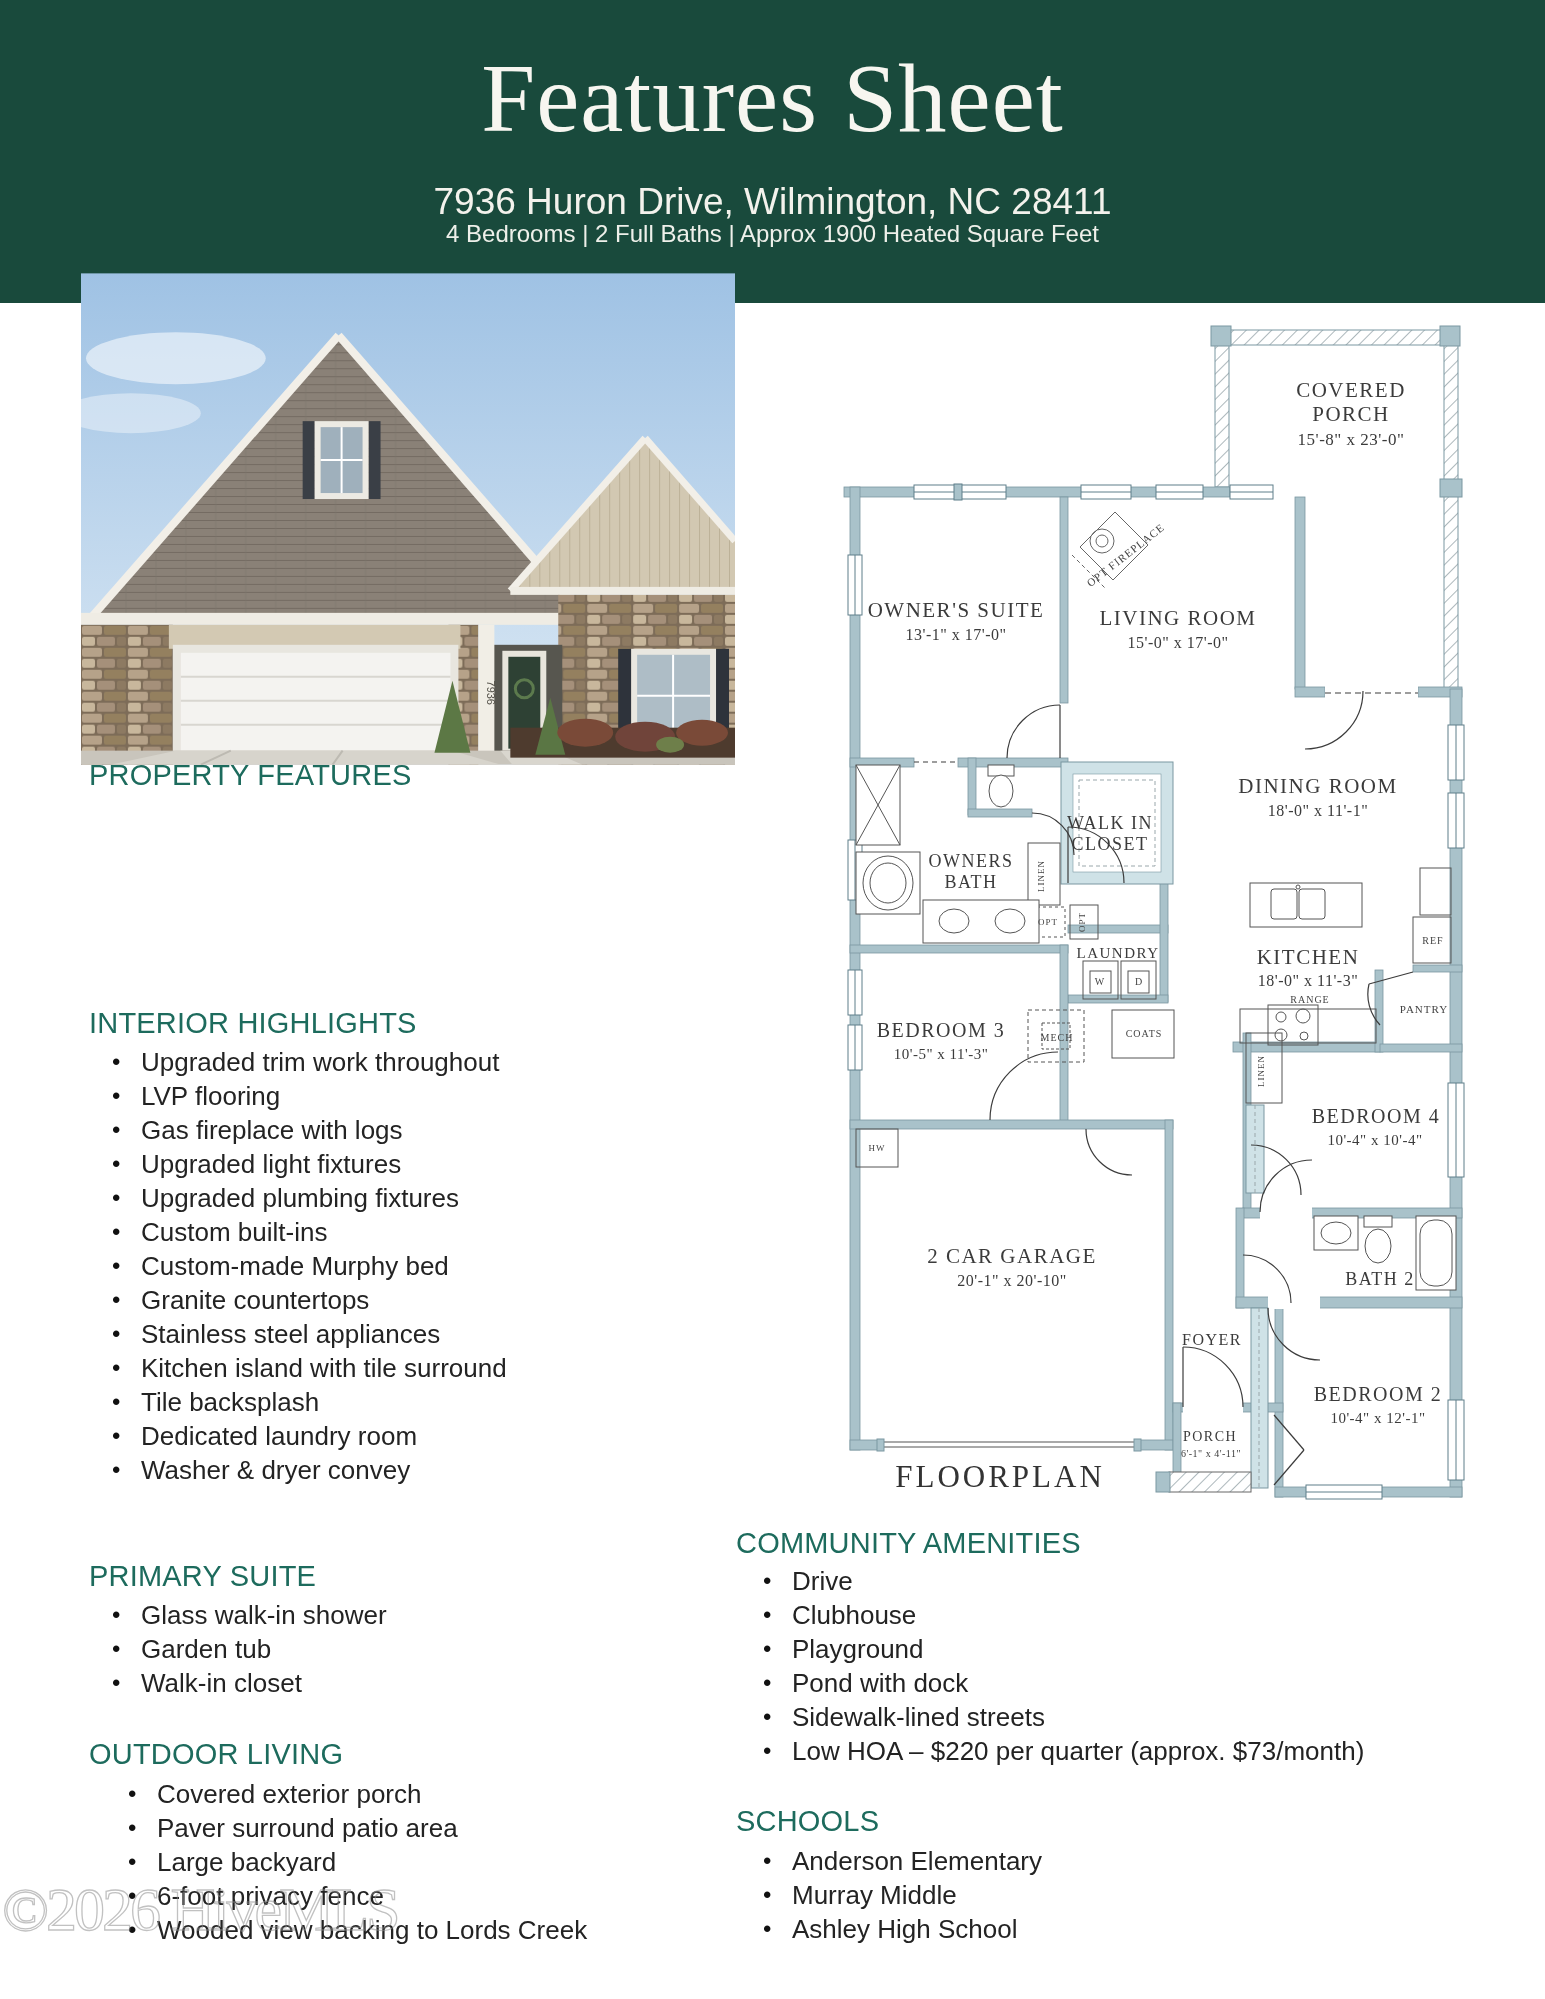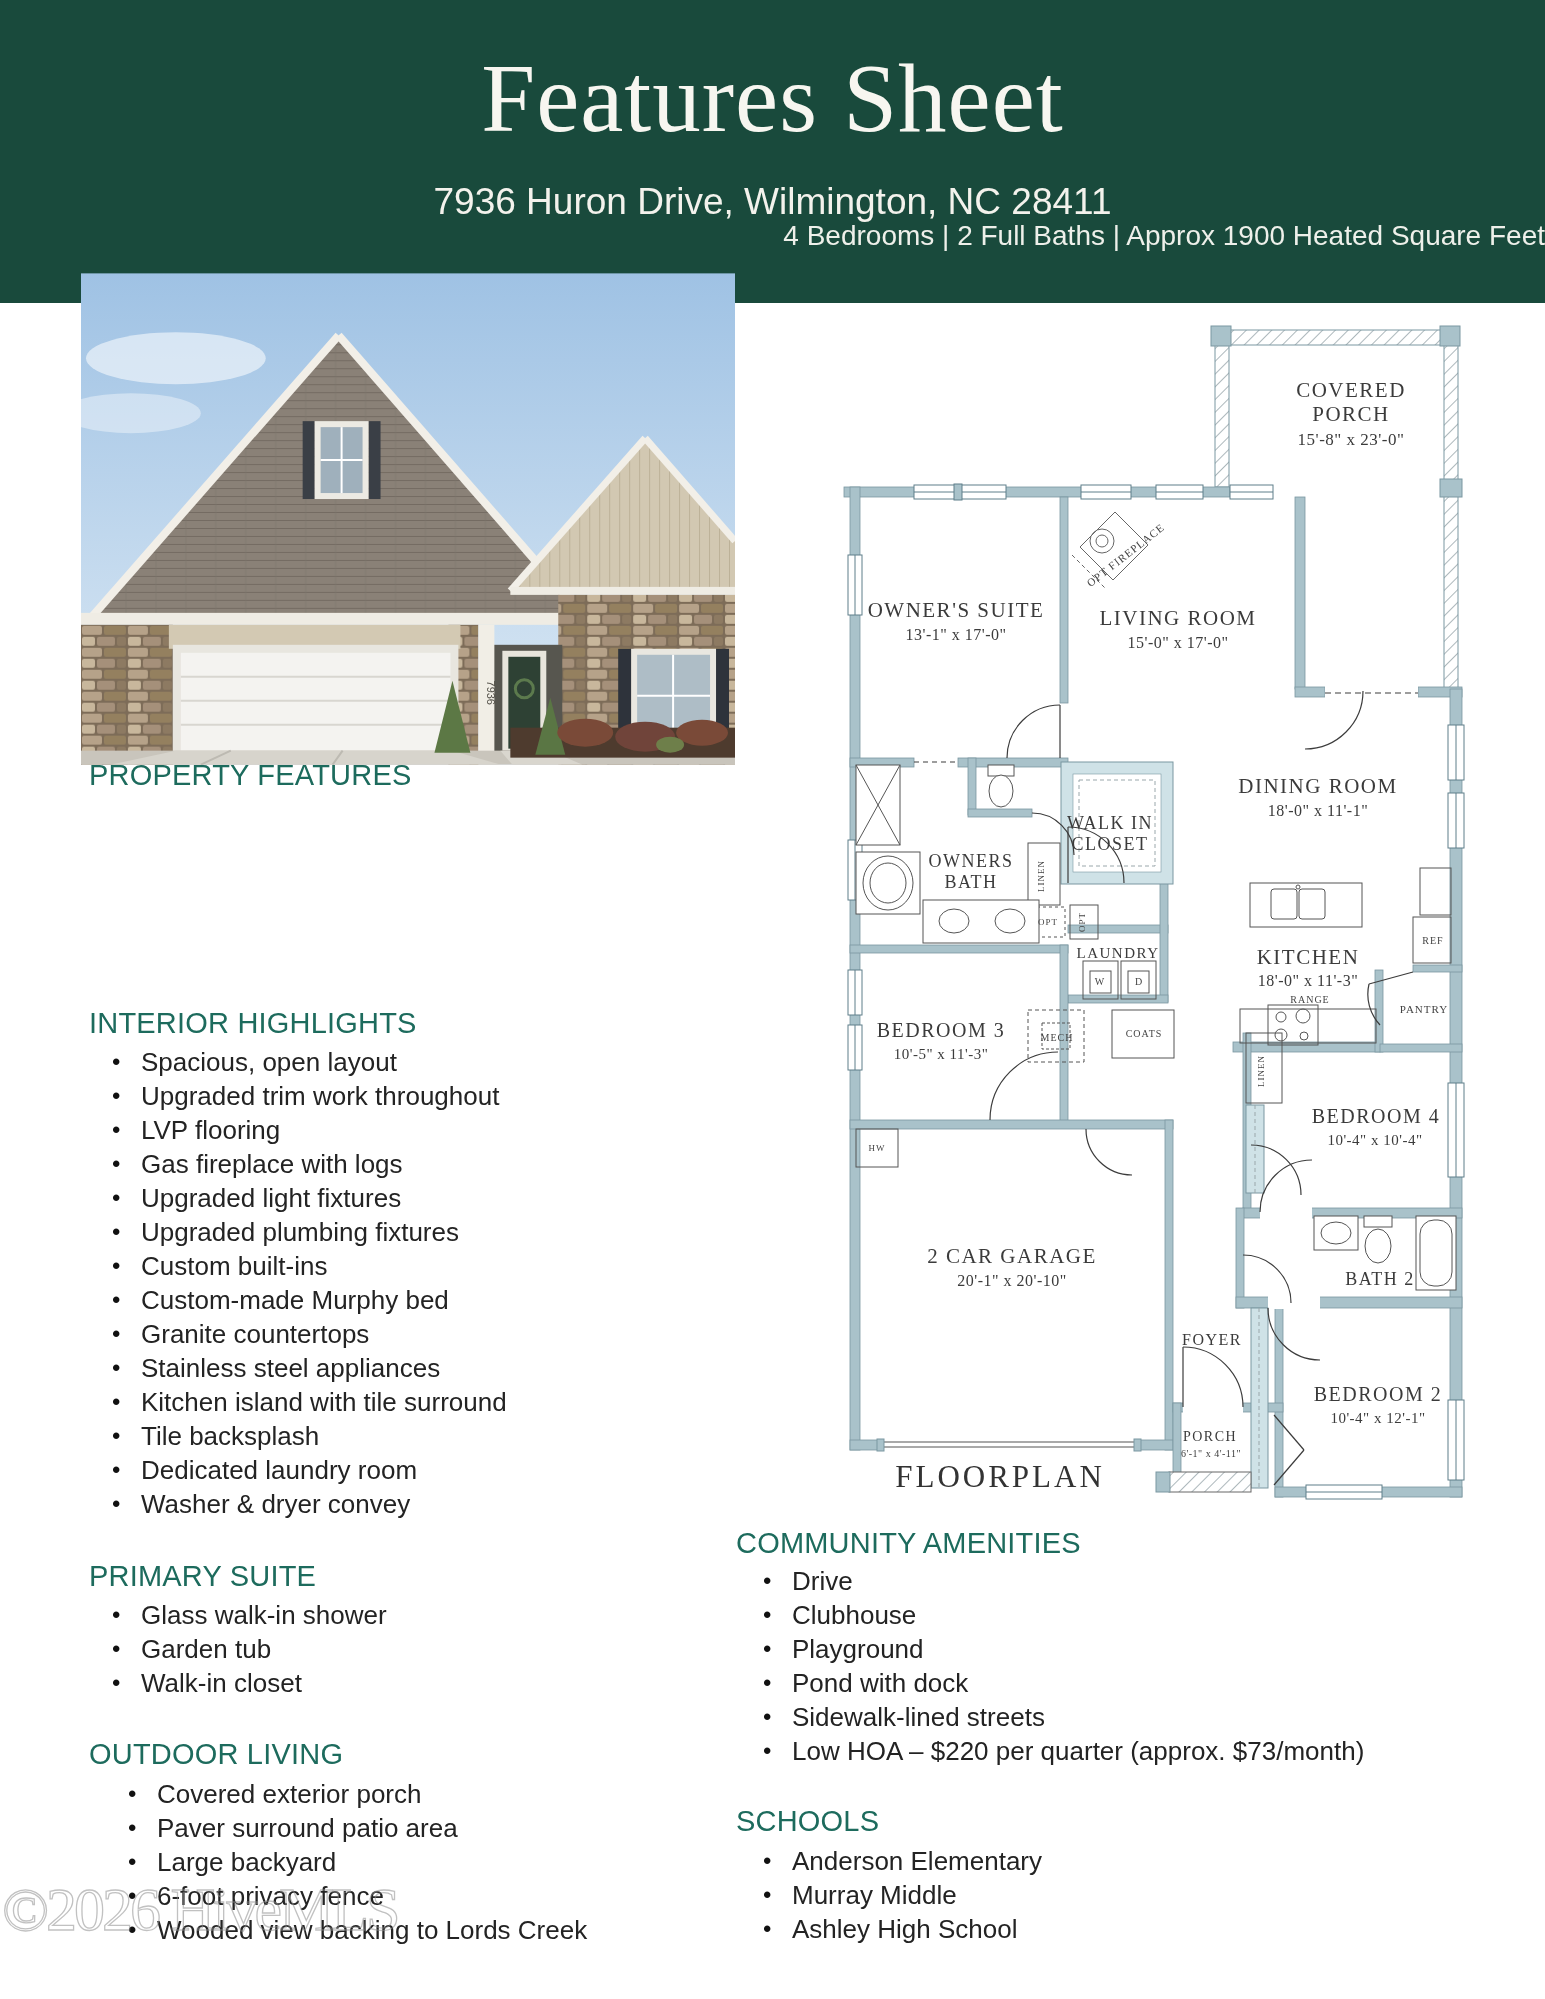--- a/index.html
+++ b/index.html
@@ -5,22 +5,22 @@
   html,body{margin:0;padding:0;background:#e8e8e8;}
   .page{position:relative;width:1545px;height:1999px;background:#ffffff;overflow:hidden;
         font-family:"Liberation Sans",sans-serif;}
   
   .hdr{position:absolute;left:0;top:0;width:1545px;height:303px;background:#194a3c;}
   .hdr-title{position:absolute;left:0;top:50px;width:1545px;text-align:center;
              font-family:"Liberation Serif",serif;font-size:97px;font-weight:400;
              color:#f7f6f0;letter-spacing:1px;line-height:1;}
   .hdr-addr{position:absolute;left:0;top:163px;width:1545px;text-align:center;
             font-size:37px;color:#f3f2ec;line-height:1;margin-top:20px;}
-  .hdr-specs{position:absolute;left:0;top:222px;width:1545px;text-align:right;
-             font-size:28px;color:#eef0ea;line-height:1;}
+  .hdr-specs{position:absolute;left:0;top:222px;width:1545px;text-align:center;
+             font-size:24px;color:#eef0ea;line-height:1;}
   
   h2.sec{position:absolute;margin:0;font-size:29px;font-weight:400;color:#1d6b5d;
          letter-spacing:.2px;line-height:1;}
   ul.blist{position:absolute;margin:0;padding:0;list-style:none;}
   ul.blist li{position:relative;padding-left:31px;line-height:34px;font-size:26px;
               color:#232323;white-space:nowrap;}
   ul.blist li::before{content:"•";position:absolute;left:2px;top:0;font-size:24px;color:#111;}
   
   .wm{position:absolute;left:2px;top:1874px;font-family:"Liberation Serif",serif;
       font-size:62px;letter-spacing:-3px;color:transparent;
@@ -141,21 +141,20 @@
     <ellipse cx="505" cy="460" rx="28" ry="14" fill="#7a4a38"></ellipse>
     <ellipse cx="565" cy="464" rx="30" ry="15" fill="#70443a"></ellipse>
     <ellipse cx="622" cy="460" rx="26" ry="13" fill="#7a4a38"></ellipse>
     <ellipse cx="590" cy="472" rx="14" ry="8" fill="#6e7f4a"></ellipse>
   </svg>
 
   <h2 class="sec" style="left:89px;top:761px;">PROPERTY FEATURES</h2>
 
   <h2 class="sec" style="left:89px;top:1009px;">INTERIOR HIGHLIGHTS</h2>
   <ul class="blist" style="left:110px;top:1045px;">
-      <li>Spacious, open layout</li>
       <li>Upgraded trim work throughout</li>
       <li>LVP flooring</li>
       <li>Gas fireplace with logs</li>
       <li>Upgraded light fixtures</li>
       <li>Upgraded plumbing fixtures</li>
       <li>Custom built-ins</li>
       <li>Custom-made Murphy bed</li>
       <li>Granite countertops</li>
       <li>Stainless steel appliances</li>
       <li>Kitchen island with tile surround</li>

